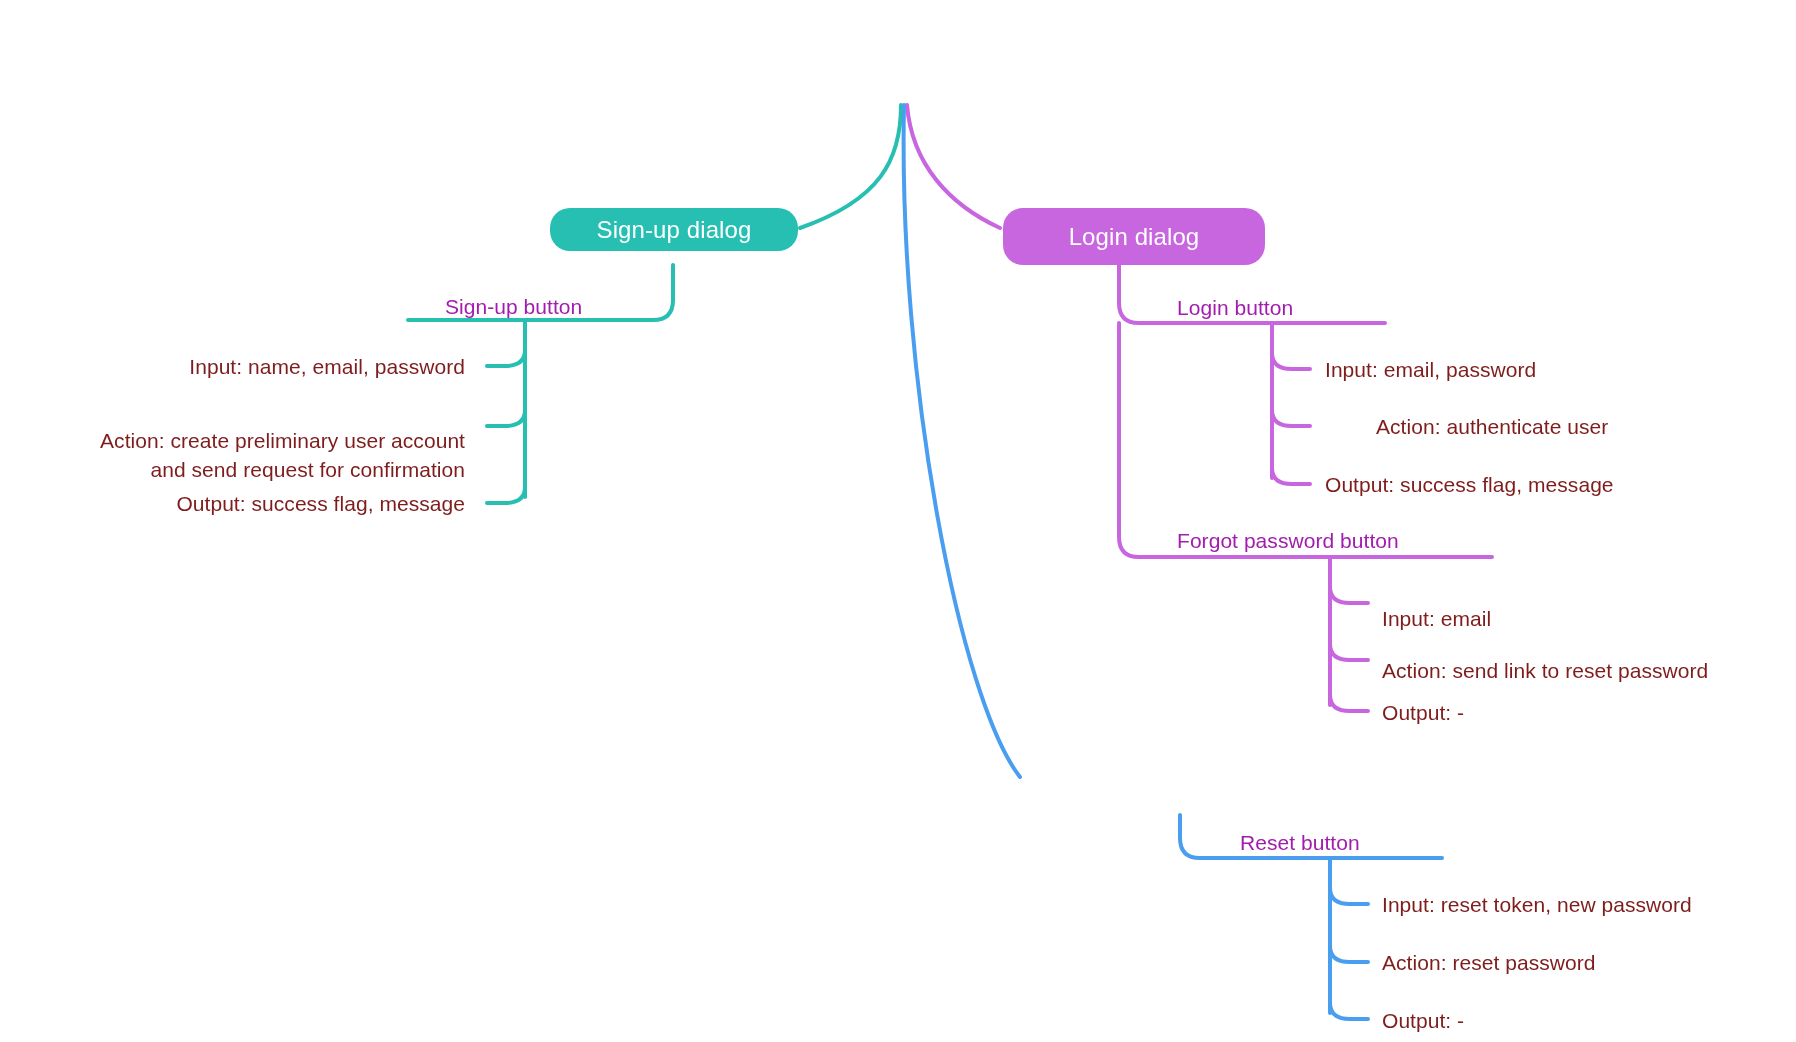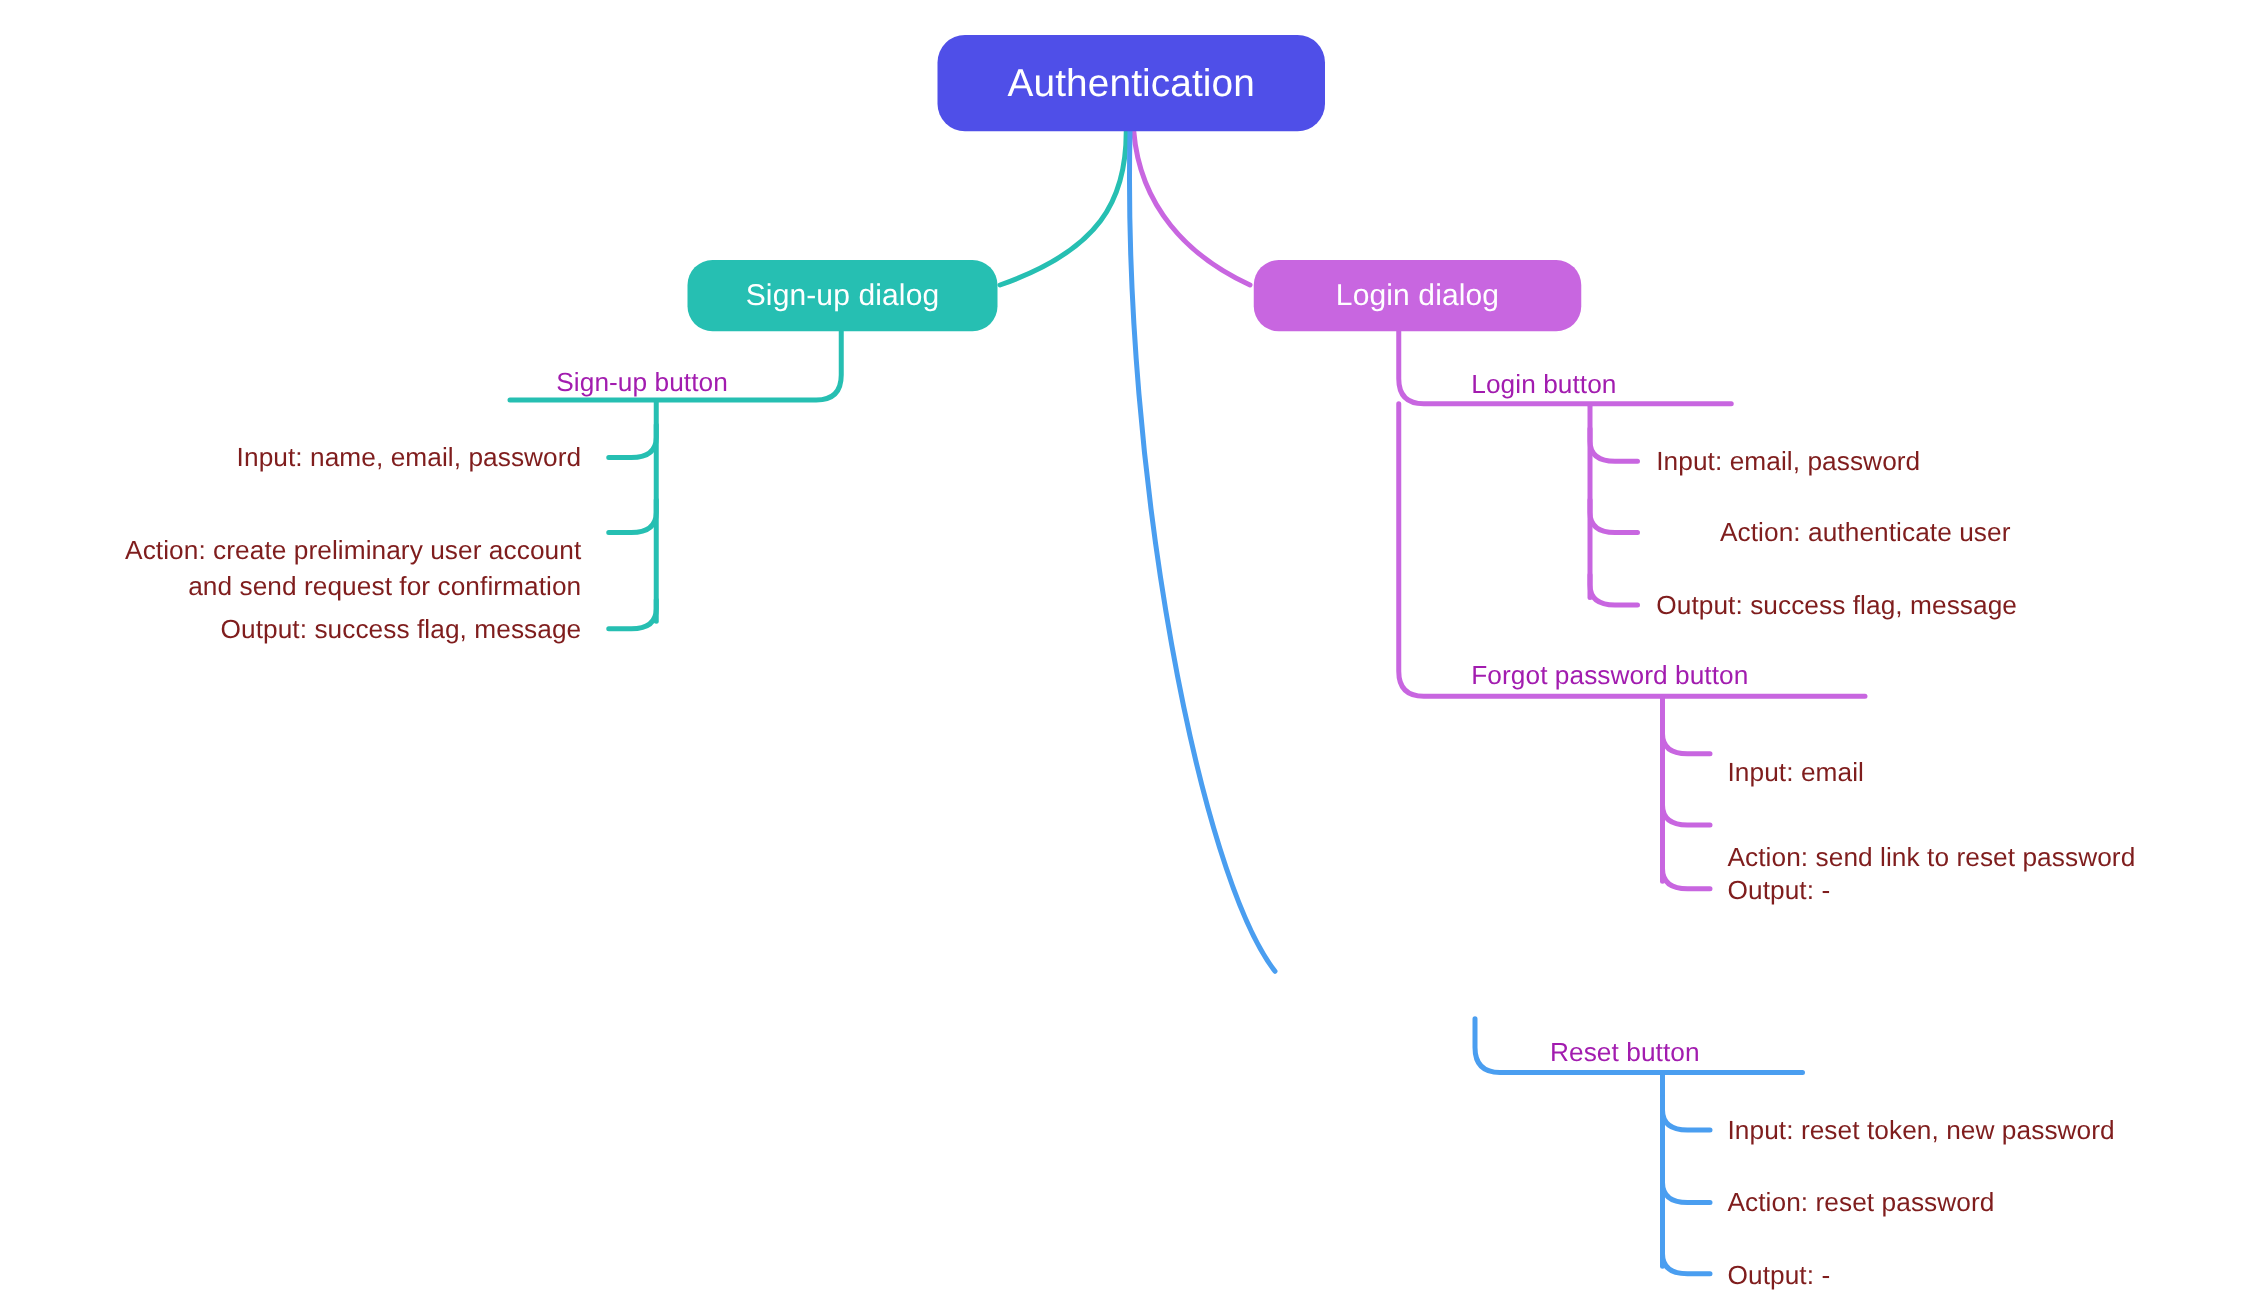--- a/index.html
+++ b/index.html
@@ -103,25 +103,22 @@
     <path d="M 1330,634 L 1330,644 Q 1330,660 1350,660 L 1368,660" stroke="#c866e0" stroke-width="4"></path>
     <path d="M 1330,688 L 1330,695 Q 1330,711 1350,711 L 1368,711" stroke="#c866e0" stroke-width="4"></path>
 
     <path d="M 1180,815 L 1180,838 Q 1180,858 1200,858 L 1442,858" stroke="#4a9ef0" stroke-width="4"></path>
     <path d="M 1330,860 L 1330,1013" stroke="#4a9ef0" stroke-width="4"></path>
     <path d="M 1330,878 L 1330,888 Q 1330,904 1350,904 L 1368,904" stroke="#4a9ef0" stroke-width="4"></path>
     <path d="M 1330,936 L 1330,946 Q 1330,962 1350,962 L 1368,962" stroke="#4a9ef0" stroke-width="4"></path>
     <path d="M 1330,996 L 1330,1003 Q 1330,1019 1350,1019 L 1368,1019" stroke="#4a9ef0" stroke-width="4"></path>
   </svg>
 
-  <div class="node node-root" style="left:750px; top:28px; width:310px; height:77px; background:#4f4fe8;">
-    <span>Authentication</span>
-  </div>
 
-  <div class="node node-branch" style="left:550px; top:208px; width:248px; height:57px; background:#26bfb2;">
+  <div class="node node-branch" style="left:550px; top:208px; width:248px; height:43px; background:#26bfb2;">
     <span>Sign-up dialog</span>
   </div>
 
   <div class="node node-branch" style="left:1003px; top:208px; width:262px; height:57px; background:#c866e0;">
     <span>Login dialog</span>
   </div>
 
 
   <div class="edge-label" style="left:445px; top:295px;">
     <span>Sign-up button</span>
@@ -161,21 +158,21 @@
   </div>
 
   <div class="leaf left-align" style="left:1325px; top:470px;">
     <span>Output: success flag, message</span>
   </div>
 
   <div class="leaf left-align" style="left:1382px; top:589px;margin-top:15px;">
     <span>Input: email</span>
   </div>
 
-  <div class="leaf left-align" style="left:1382px; top:672px;">
+  <div class="leaf left-align" style="left:1382px; top:656px;">
     <span>Action: send link to reset password</span>
   </div>
 
   <div class="leaf left-align" style="left:1382px; top:698px;">
     <span>Output: -</span>
   </div>
 
   <div class="leaf left-align" style="left:1382px; top:890px;">
     <span>Input: reset token, new password</span>
   </div>

